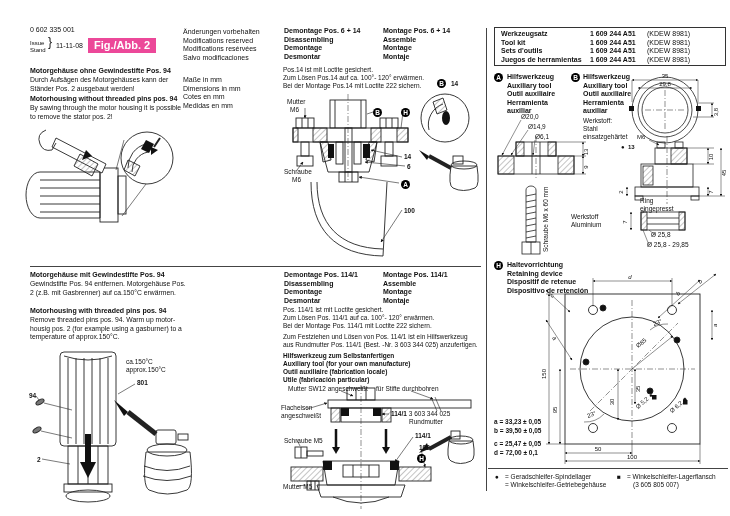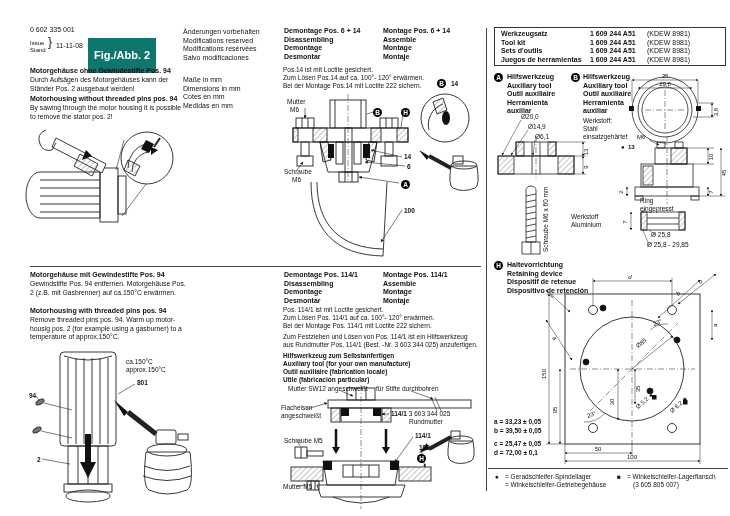--- a/index.html
+++ b/index.html
@@ -5,22 +5,22 @@
   * { margin:0; padding:0; box-sizing:border-box; }
   html,body { background:#fff; }
   .page { position:relative; width:730px; height:516px; background:#fff;
           font-family:"Liberation Sans", sans-serif; color:#111; overflow:hidden; }
   .t  { position:absolute; font-size:7px; line-height:8.5px; white-space:nowrap; }
   .w  { white-space:normal; }
   .t6 { position:absolute; font-size:6.5px; line-height:8px; white-space:nowrap; }
   .b  { font-weight:bold; }
   .badge { position:absolute; width:9px; height:9px; border-radius:50%; background:#000;
            color:#fff; font-size:6.5px; font-weight:bold; text-align:center; line-height:9px; }
-  .figbadge { position:absolute; background:#0f766e; color:#fff; font-weight:bold;
-              font-size:11px; line-height:15px; padding:10px 6px; }
+  .figbadge { position:absolute; background:#ec4899; color:#fff; font-weight:bold;
+              font-size:11px; line-height:15px; padding:0 6px; }
   .hrule { position:absolute; height:1px; background:#444; }
   .vrule { position:absolute; width:1px; background:#444; }
   .box { position:absolute; border:1px solid #333; }
   svg { position:absolute; overflow:visible; }
   svg text { font-family:"Liberation Sans", sans-serif; fill:#111; }
 </style>
 </head>
 <body>
 
 <div class="page">

